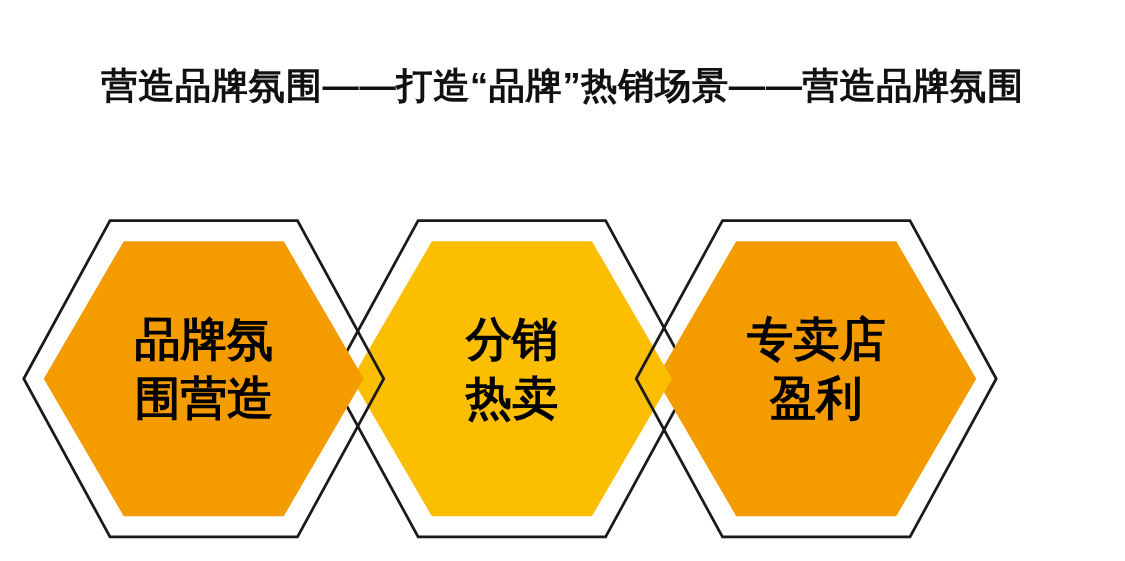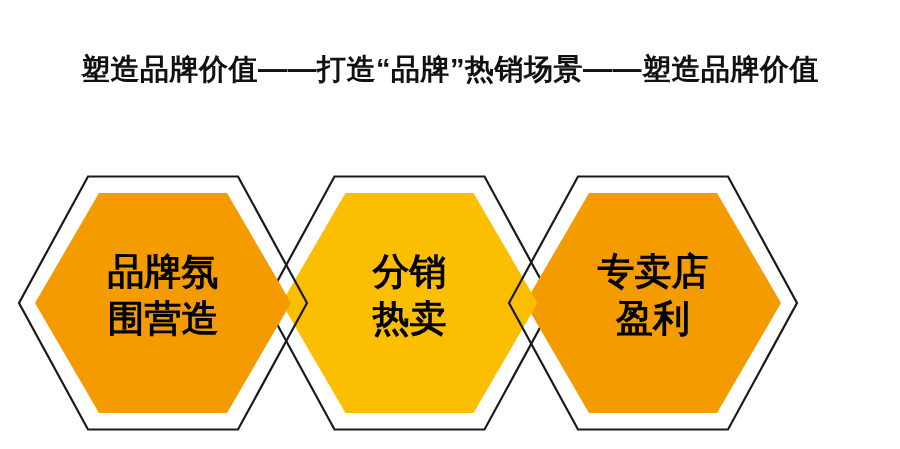--- a/index.html
+++ b/index.html
@@ -34,21 +34,21 @@
     font-size: 37px;
     font-weight: 800;
     fill: #000000;
   }
 </style>
 </head>
 <body>
 
 <div class="stage">
 
-  <div class="diagram-title">塑造品牌价值——打造“品牌”热销场景——塑造品牌价值</div>
+  <div class="diagram-title">营造品牌氛围——打造“品牌”热销场景——营造品牌氛围</div>
 
   <svg width="900" height="449" viewBox="0 0 900 449">
 
     <polygon points="265.5,303 334.5,176.5 484.5,176.5 553.5,303 484.5,429.5 334.5,429.5" fill="none" stroke-width="2.2" stroke="#1a1a1a"></polygon>
 
     <polygon points="525,303 589,193 717,193 781,303 717,413 589,413" fill="#F49B00"></polygon>
 
     <polygon points="281.5,303 345.5,193 473.5,193 537.5,303 473.5,413 345.5,413" fill="#FBBE00"></polygon>
 
     <polygon points="509,303 578,176.5 728,176.5 797,303 728,429.5 578,429.5" fill="none" stroke-width="2.2" stroke="#1a1a1a"></polygon>

